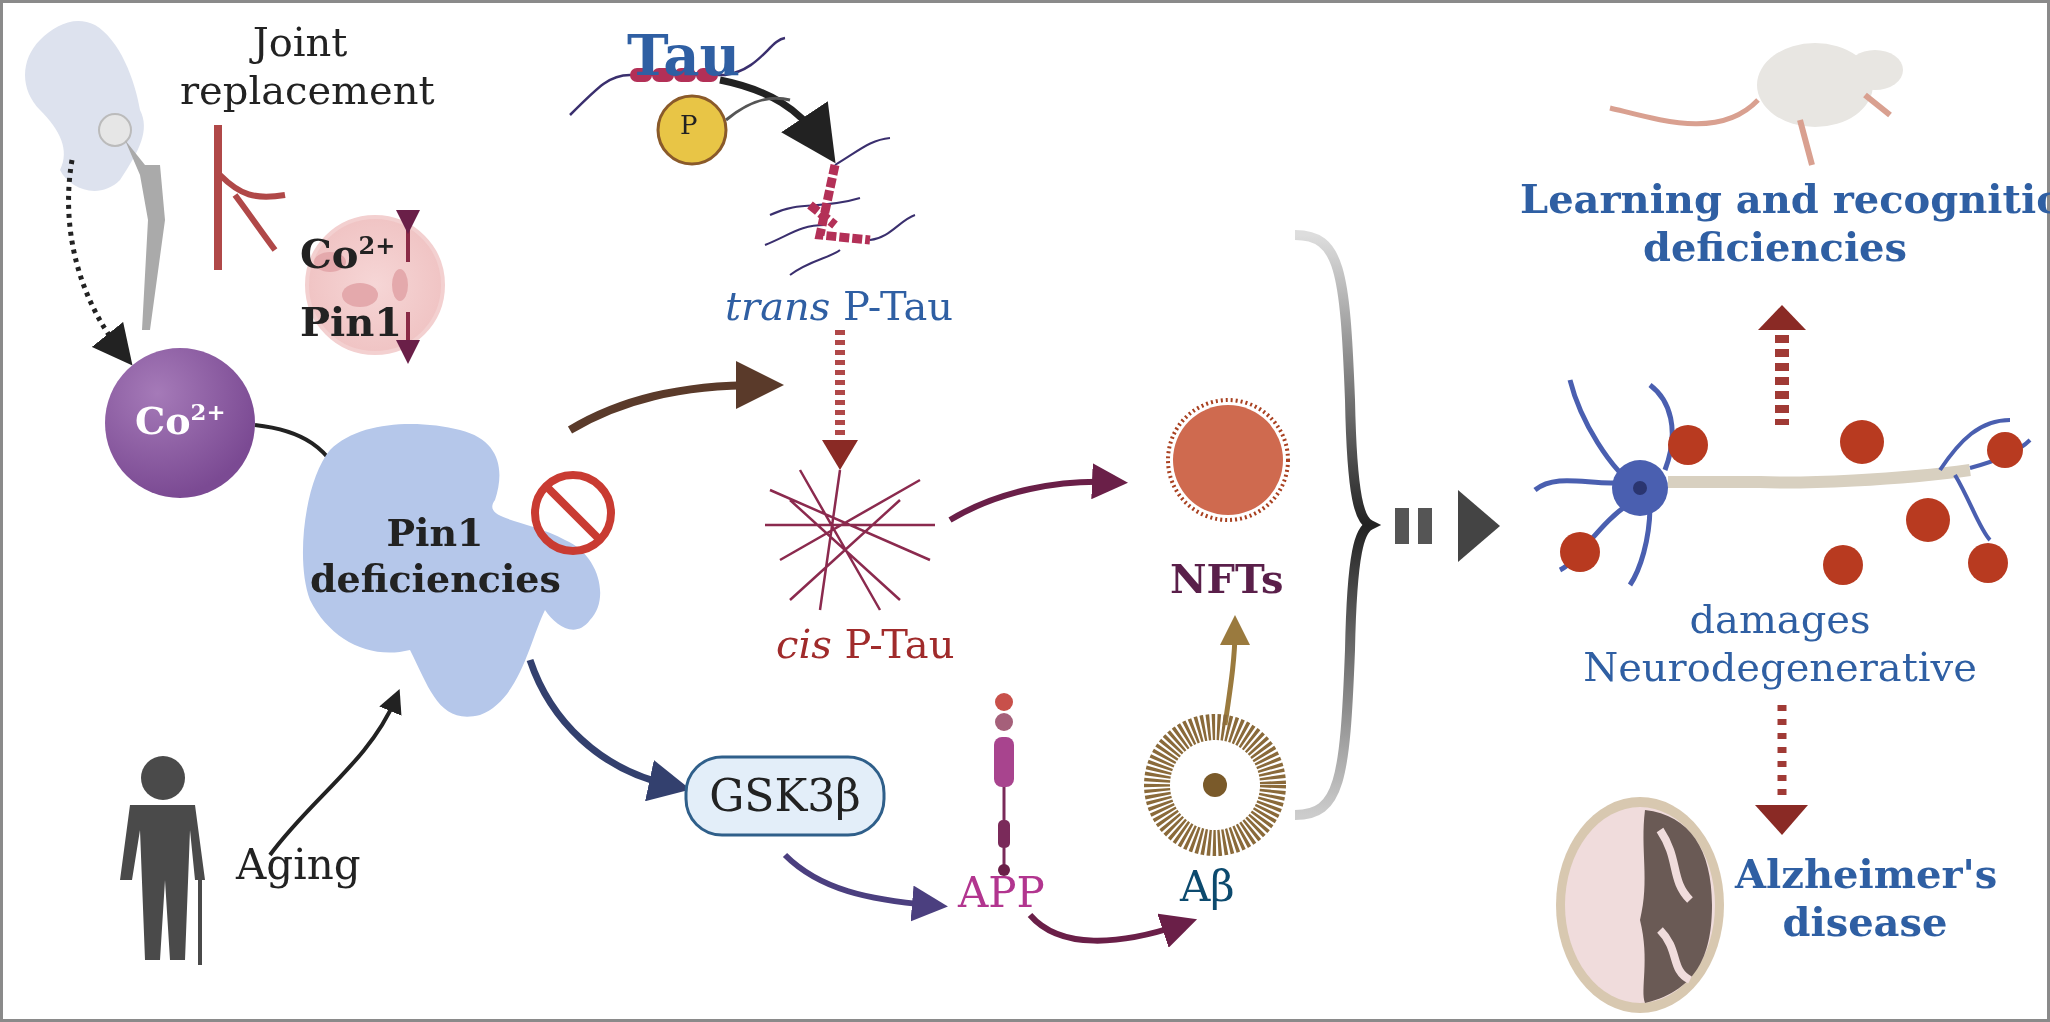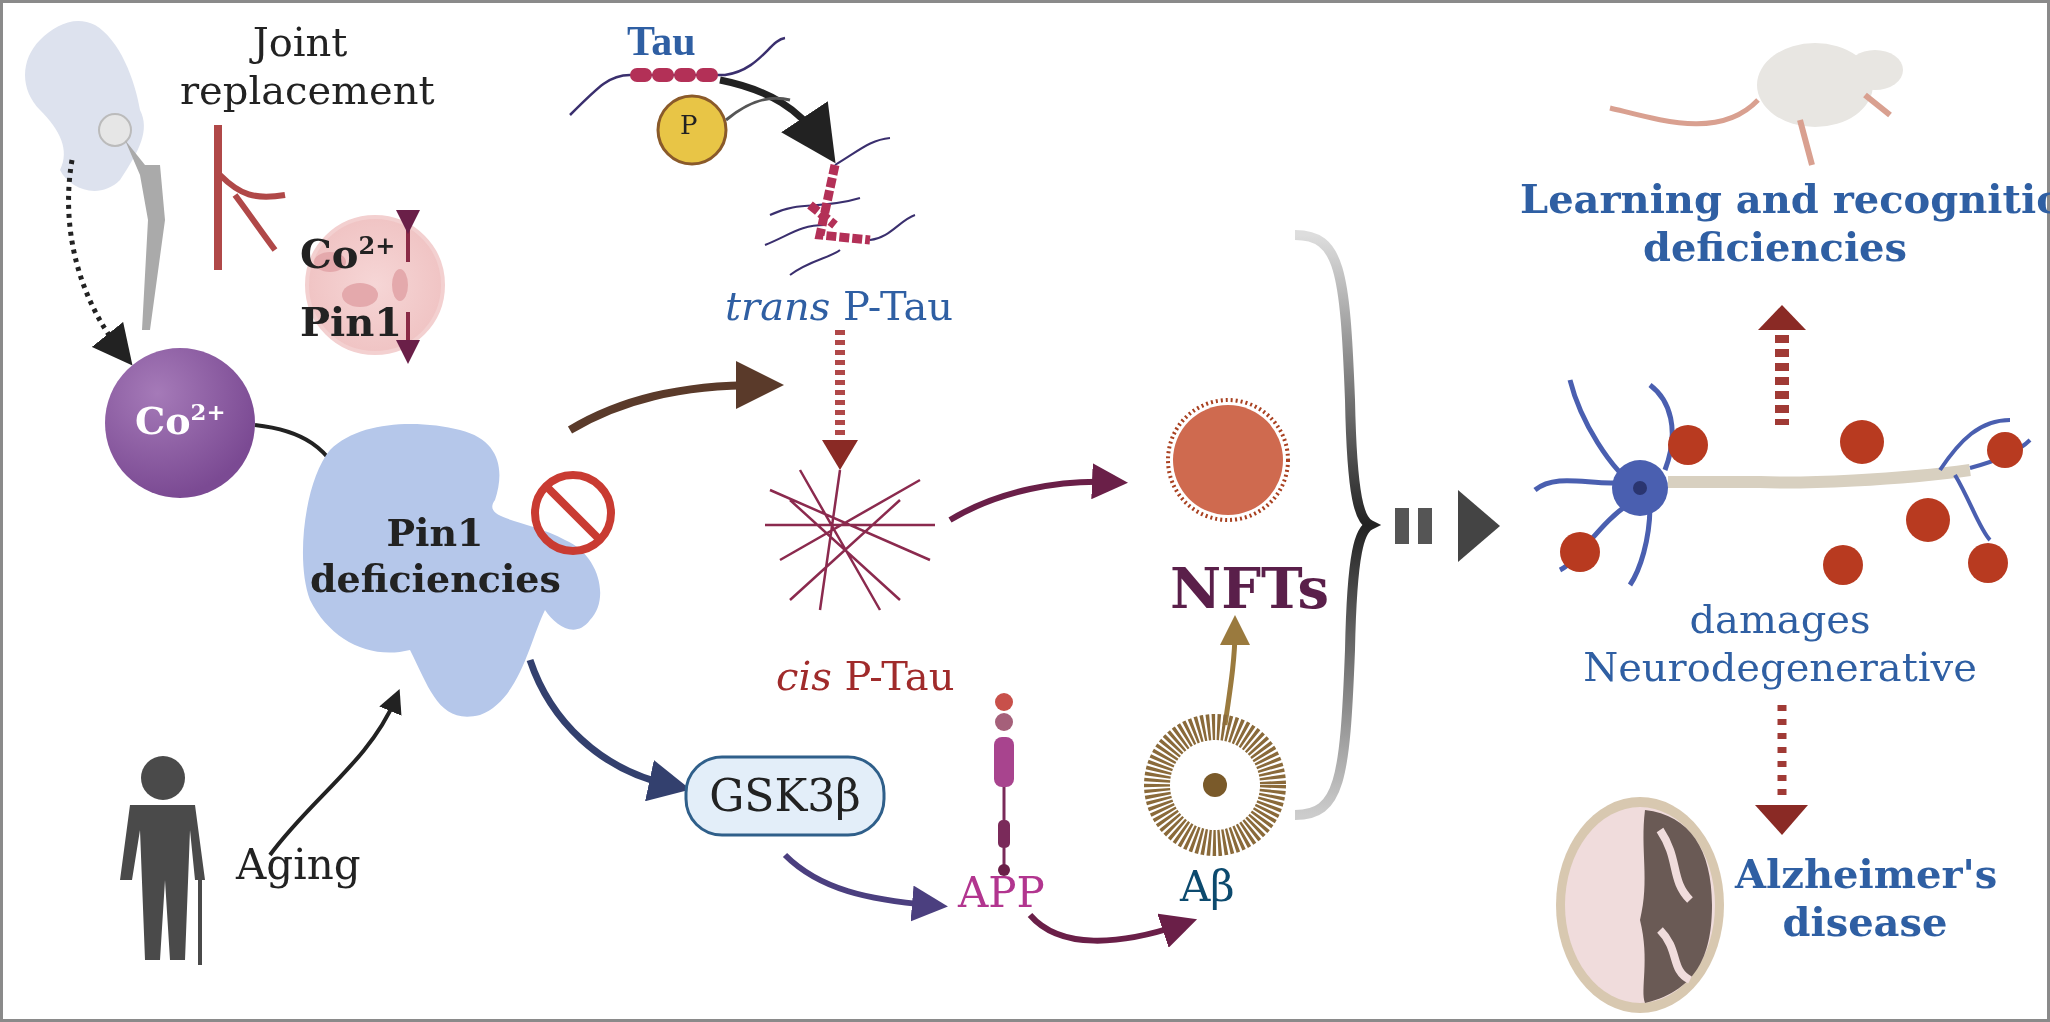--- a/index.html
+++ b/index.html
@@ -212,36 +212,36 @@
 <div class="lbl dark" style="left:160px;top:18px;font-size:40px;width:240px;margin-left:20px;">
   <div>Joint</div>
   <div>replacement</div>
 </div>
 
 <div class="lbl dark" style="left:300px;top:230px;font-size:40px;font-weight:bold;"><span>Co</span><sup>2+</sup></div>
 <div class="lbl dark" style="left:300px;top:298px;font-size:40px;font-weight:bold;">Pin1</div>
 
 <div class="lbl" style="left:135px;top:398px;font-size:38px;font-weight:bold;color:#fff;"><span>Co</span><sup>2+</sup></div>
 
-<div class="lbl blue" style="left:627px;top:16px;font-size:42px;font-weight:bold;font-family:Liberation Serif, serif;">Tau</div>
+<div class="lbl blue" style="left:627px;top:22px;font-size:56px;font-weight:bold;">Tau</div>
 <div class="lbl dark" style="left:680px;top:110px;font-size:26px;">P</div>
 
 <div class="lbl blue" style="left:725px;top:282px;font-size:40px;"><i>trans</i><span> P-Tau</span></div>
 
-<div class="lbl" style="left:776px;top:620px;font-size:40px;color:#a02b2b;margin-top:32px;"><i>cis</i><span> P-Tau</span></div>
+<div class="lbl" style="left:776px;top:620px;font-size:40px;color:#a02b2b;"><i>cis</i><span> P-Tau</span></div>
 
 <div class="lbl dark" style="left:310px;top:510px;font-size:38px;font-weight:bold;width:250px;">
   <div>Pin1</div>
   <div>deficiencies</div>
 </div>
 
 <div class="lbl dark" style="left:686px;top:770px;width:198px;font-size:44px;">GSK3β</div>
 <div class="lbl" style="left:958px;top:868px;font-size:42px;color:#b2358f;">APP</div>
 <div class="lbl" style="left:1180px;top:862px;font-size:42px;color:#0c4a6e;">Aβ</div>
-<div class="lbl" style="left:1170px;top:555px;font-size:56px;font-weight:bold;color:#5a1f4a;">NFTs</div>
+<div class="lbl" style="left:1170px;top:555px;font-size:40px;font-weight:bold;color:#5a1f4a;">NFTs</div>
 <div class="lbl dark" style="left:236px;top:840px;font-size:42px;">Aging</div>
 
 <div class="lbl blue" style="left:1520px;top:175px;width:510px;font-size:40px;font-weight:bold;">
   <div>Learning and recognition</div>
   <div>deficiencies</div>
 </div>
 
 <div class="lbl blue" style="left:1560px;top:595px;width:440px;font-size:40px;">
   <div>damages</div>
   <div>Neurodegenerative</div>

